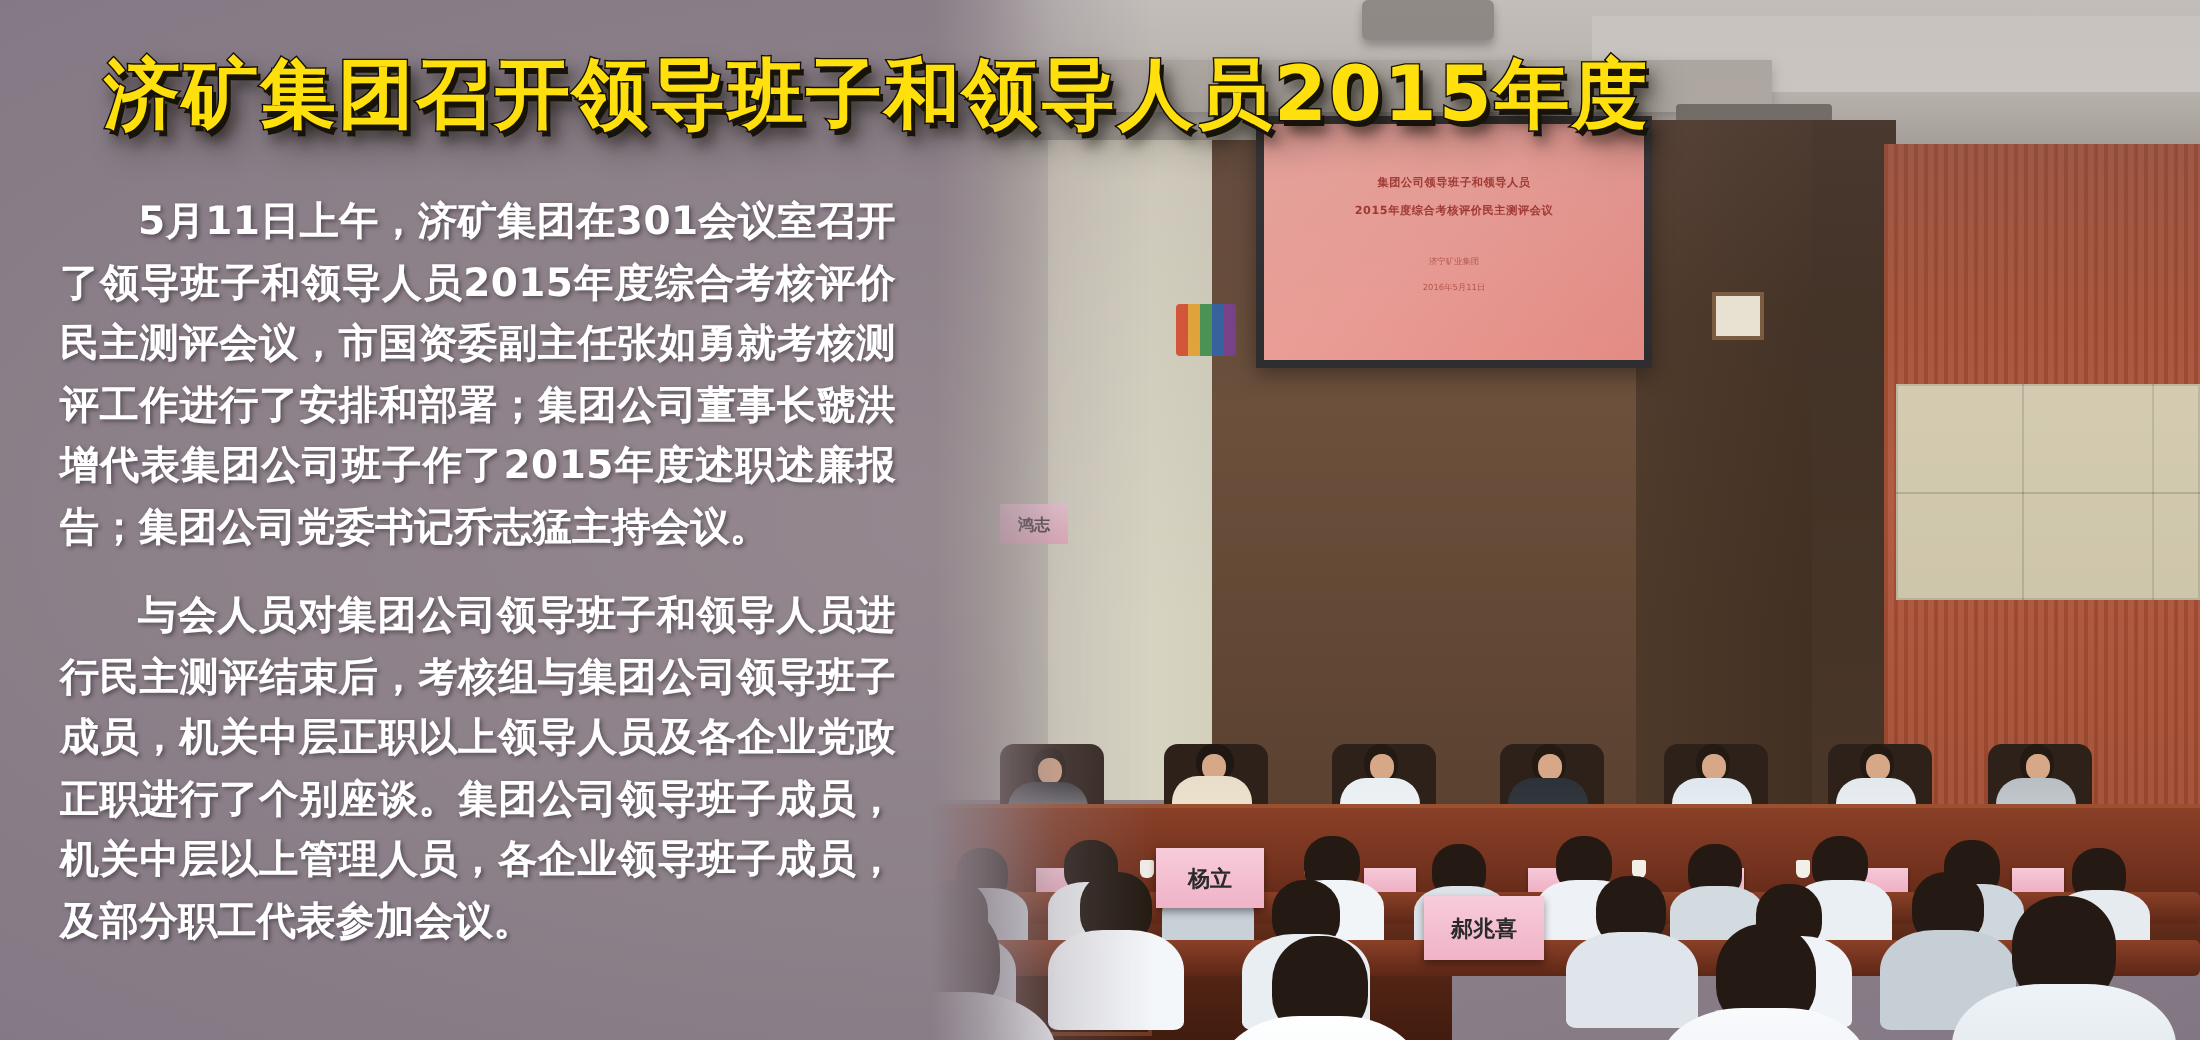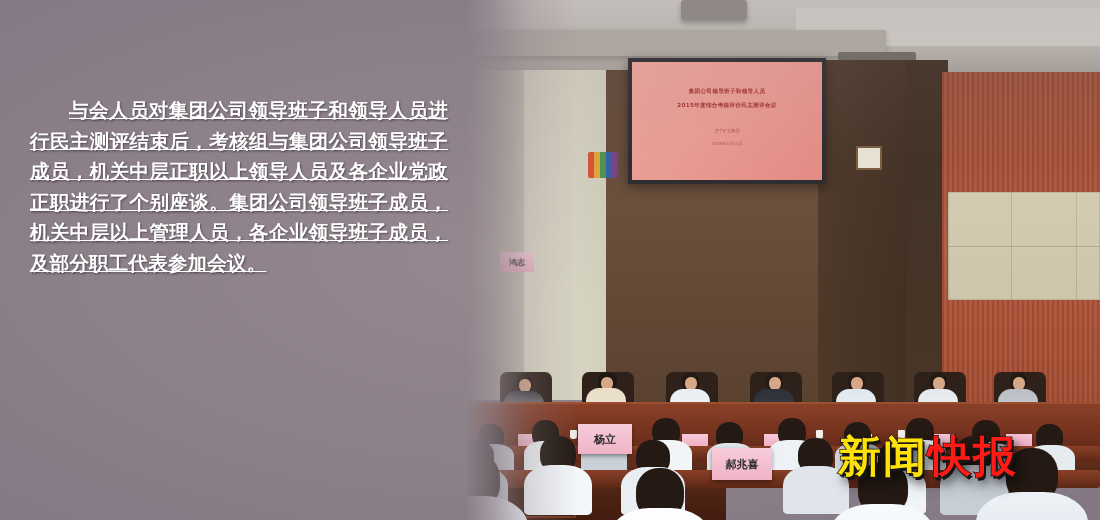--- a/index.html
+++ b/index.html
@@ -149,21 +149,21 @@
   
   #article{position:absolute;left:0;top:96px;width:470px;z-index:30;}
   .para{
     color:#ffffff;font-weight:bold;
     font-family:"DejaVu Sans","Liberation Sans",sans-serif;
     font-size:19.5px;line-height:30.5px;letter-spacing:.2px;
     text-indent:39px;margin:0 0 14px 0;padding:0 22px 0 30px;
     text-shadow:1px 1px 2px rgba(40,30,40,.55);
     text-align:justify;text-justify:inter-character;
   }
-  .para:last-child{margin-bottom:11px;text-decoration:underline;}
+  .para:last-child{margin-bottom:11px;}
 
   
   #watermark{position:absolute;left:838px;top:428px;z-index:50;white-space:nowrap;
     font-family:"DejaVu Sans","Liberation Sans",sans-serif;
     font-weight:bold;font-size:43px;letter-spacing:2px;}
   #watermark span{
     -webkit-text-stroke:1.3px #141414;
     paint-order:stroke fill;
     text-shadow:2px 3px 0 #161616, 4px 6px 8px rgba(0,0,0,.6), 7px 9px 15px rgba(0,0,0,.45);
   }
@@ -366,23 +366,22 @@
       </div>
     <div class="ap" style="left:540px;top:448px;">
         <div class="ahead" style="width:52px;height:54px;"></div>
         <div class="abody" style="left:-30px;top:44px;width:112px;height:76px;background:linear-gradient(to bottom,#eef3f7,#dbe2e9);"></div>
       </div>
 
     <div class="ph photo-warm"></div>
   </div>
 
   <div id="headline">
+    <div class="hl hl1">济矿集团召开领导班子和领导人员2015年度</div>
   </div>
 
   <div id="article">
+    <p class="para">5月11日上午，济矿集团在301会议室召开了领导班子和领导人员2015年度综合考核评价民主测评会议，市国资委副主任张如勇就考核测评工作进行了安排和部署；集团公司董事长虢洪增代表集团公司班子作了2015年度述职述廉报告；集团公司党委书记乔志猛主持会议。</p>
     <p class="para">与会人员对集团公司领导班子和领导人员进行民主测评结束后，考核组与集团公司领导班子成员，机关中层正职以上领导人员及各企业党政正职进行了个别座谈。集团公司领导班子成员，机关中层以上管理人员，各企业领导班子成员，及部分职工代表参加会议。</p>
   </div>
 
-  <div id="watermark">
-    <span class="wm-y">新闻</span><span class="wm-r">快报</span>
-  </div>
 
 </div>
 
 </body></html>

